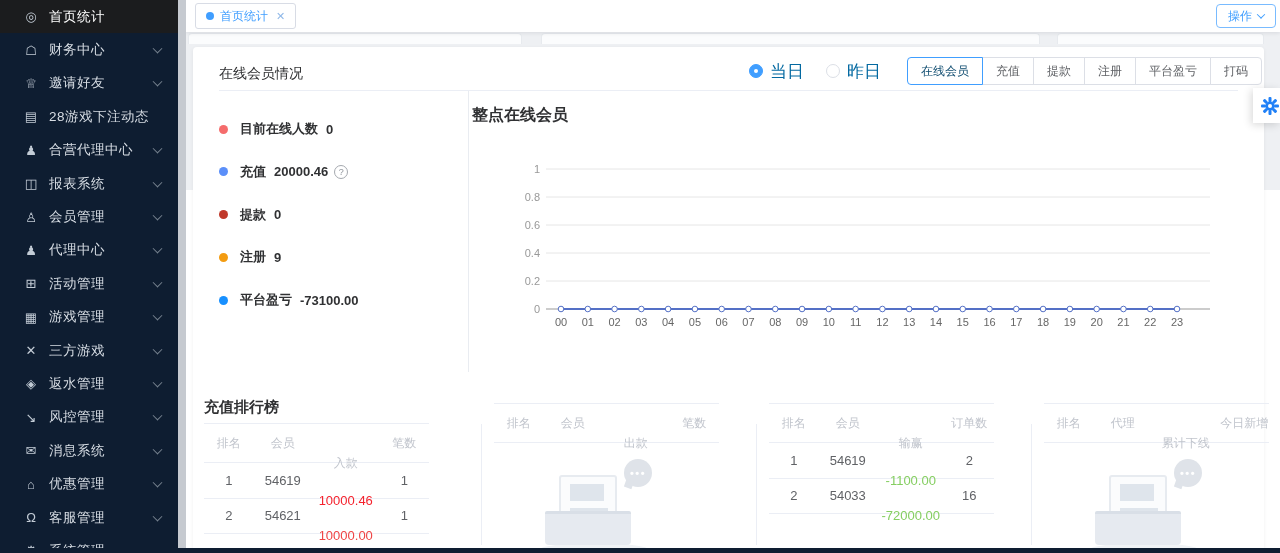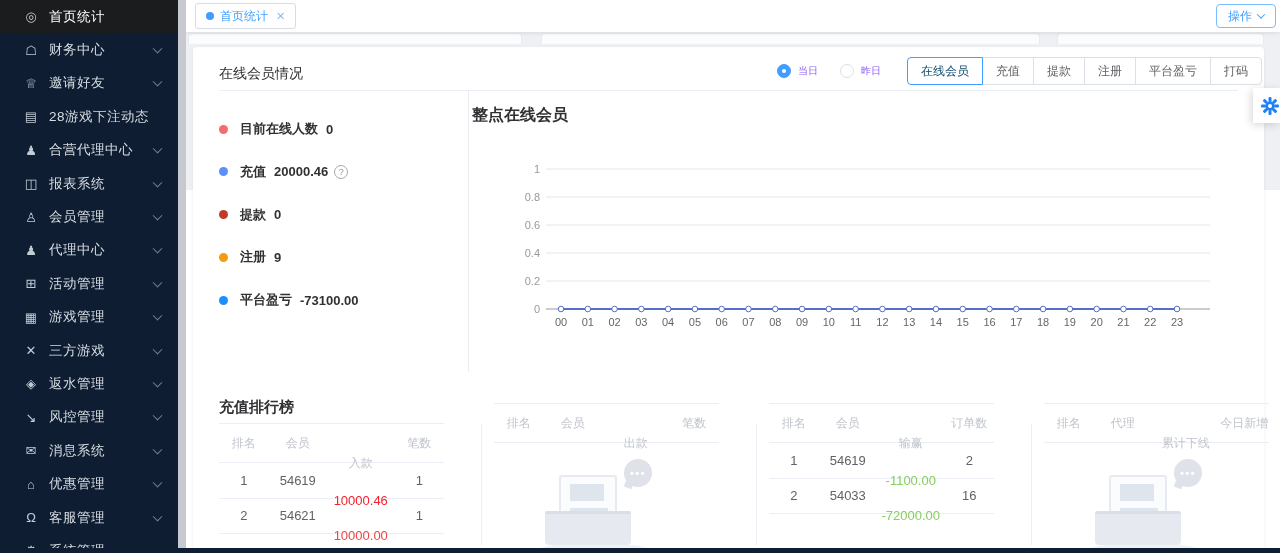--- a/index.html
+++ b/index.html
@@ -38,21 +38,21 @@
 
   .card-title { position:absolute; left:26px; top:18px; font-size:14px; color:#303133; }
   .head-divider { position:absolute; left:26px; right:26px; top:43px; height:1px; background:#ebeef5; }
 
   
   .controls { position:absolute; right:2px; top:10px; display:flex; align-items:center; }
   .radio-item { display:inline-flex; align-items:center; gap:7px; margin-right:22px; cursor:pointer; }
   .radio { width:14px; height:14px; border-radius:50%; border:1px solid #dcdfe6; background:#fff; position:relative; flex:none; }
   .radio.checked { background:#409eff; border-color:#409eff; }
   .radio.checked::after { content:""; position:absolute; left:4px; top:4px; width:4px; height:4px; border-radius:50%; background:#fff; }
-  .radio-label { font-size:10px; color:#8b5cf6; }
+  .radio-label { font-size:17px; color:#0369a1; }
   .btn-group { display:flex; margin-left:4px; }
   .fbtn { height:28px; padding:0 13px; background:#fff; border:1px solid #dcdfe6; font-size:12px; color:#606266; margin-left:-1px; cursor:pointer; position:relative; font-family:inherit; white-space:nowrap; }
   .fbtn:first-child { border-radius:4px 0 0 4px; margin-left:0; }
   .fbtn:last-child { border-radius:0 4px 4px 0; }
   .fbtn.active { color:#0c4a6e; border-color:#409eff; z-index:1; }
 
   
   .stats { position:absolute; left:26px; top:73px; width:240px; display:flex; flex-direction:column; gap:24.8px; }
   .stat { display:flex; align-items:center; height:18px; }
   .dot { width:9px; height:9px; border-radius:50%; margin-right:12px; flex:none; }
@@ -319,21 +319,21 @@
               <text x="596.6521739130435" y="181" text-anchor="middle" font-size="11" fill="#666">20</text>
               <circle cx="623.4347826086957" cy="164" r="2.8" fill="#fff" stroke="#5470c6" stroke-width="1"></circle>
               <text x="623.4347826086957" y="181" text-anchor="middle" font-size="11" fill="#666">21</text>
               <circle cx="650.2173913043479" cy="164" r="2.8" fill="#fff" stroke="#5470c6" stroke-width="1"></circle>
               <text x="650.2173913043479" y="181" text-anchor="middle" font-size="11" fill="#666">22</text>
               <circle cx="677" cy="164" r="2.8" fill="#fff" stroke="#5470c6" stroke-width="1"></circle>
               <text x="677" y="181" text-anchor="middle" font-size="11" fill="#666">23</text>
             </svg></div>
 
         <div id="rankings">
-            <div class="rank-section" style="left: 26px;">
+            <div class="rank-section" style="left: 11px;">
               <div class="rank-title">充值排行榜</div>
               <div class="rk-table">
                 <div class="rk-row head">
                   <span class="rk-cell c0">排名</span>
                   <span class="rk-cell c1">会员</span>
                   <span class="rk-cell c2">入款</span>
                   <span class="rk-cell c3">笔数</span>
                 </div>
                 <div class="rk-row body">
                   <span class="rk-cell c0">1</span>

